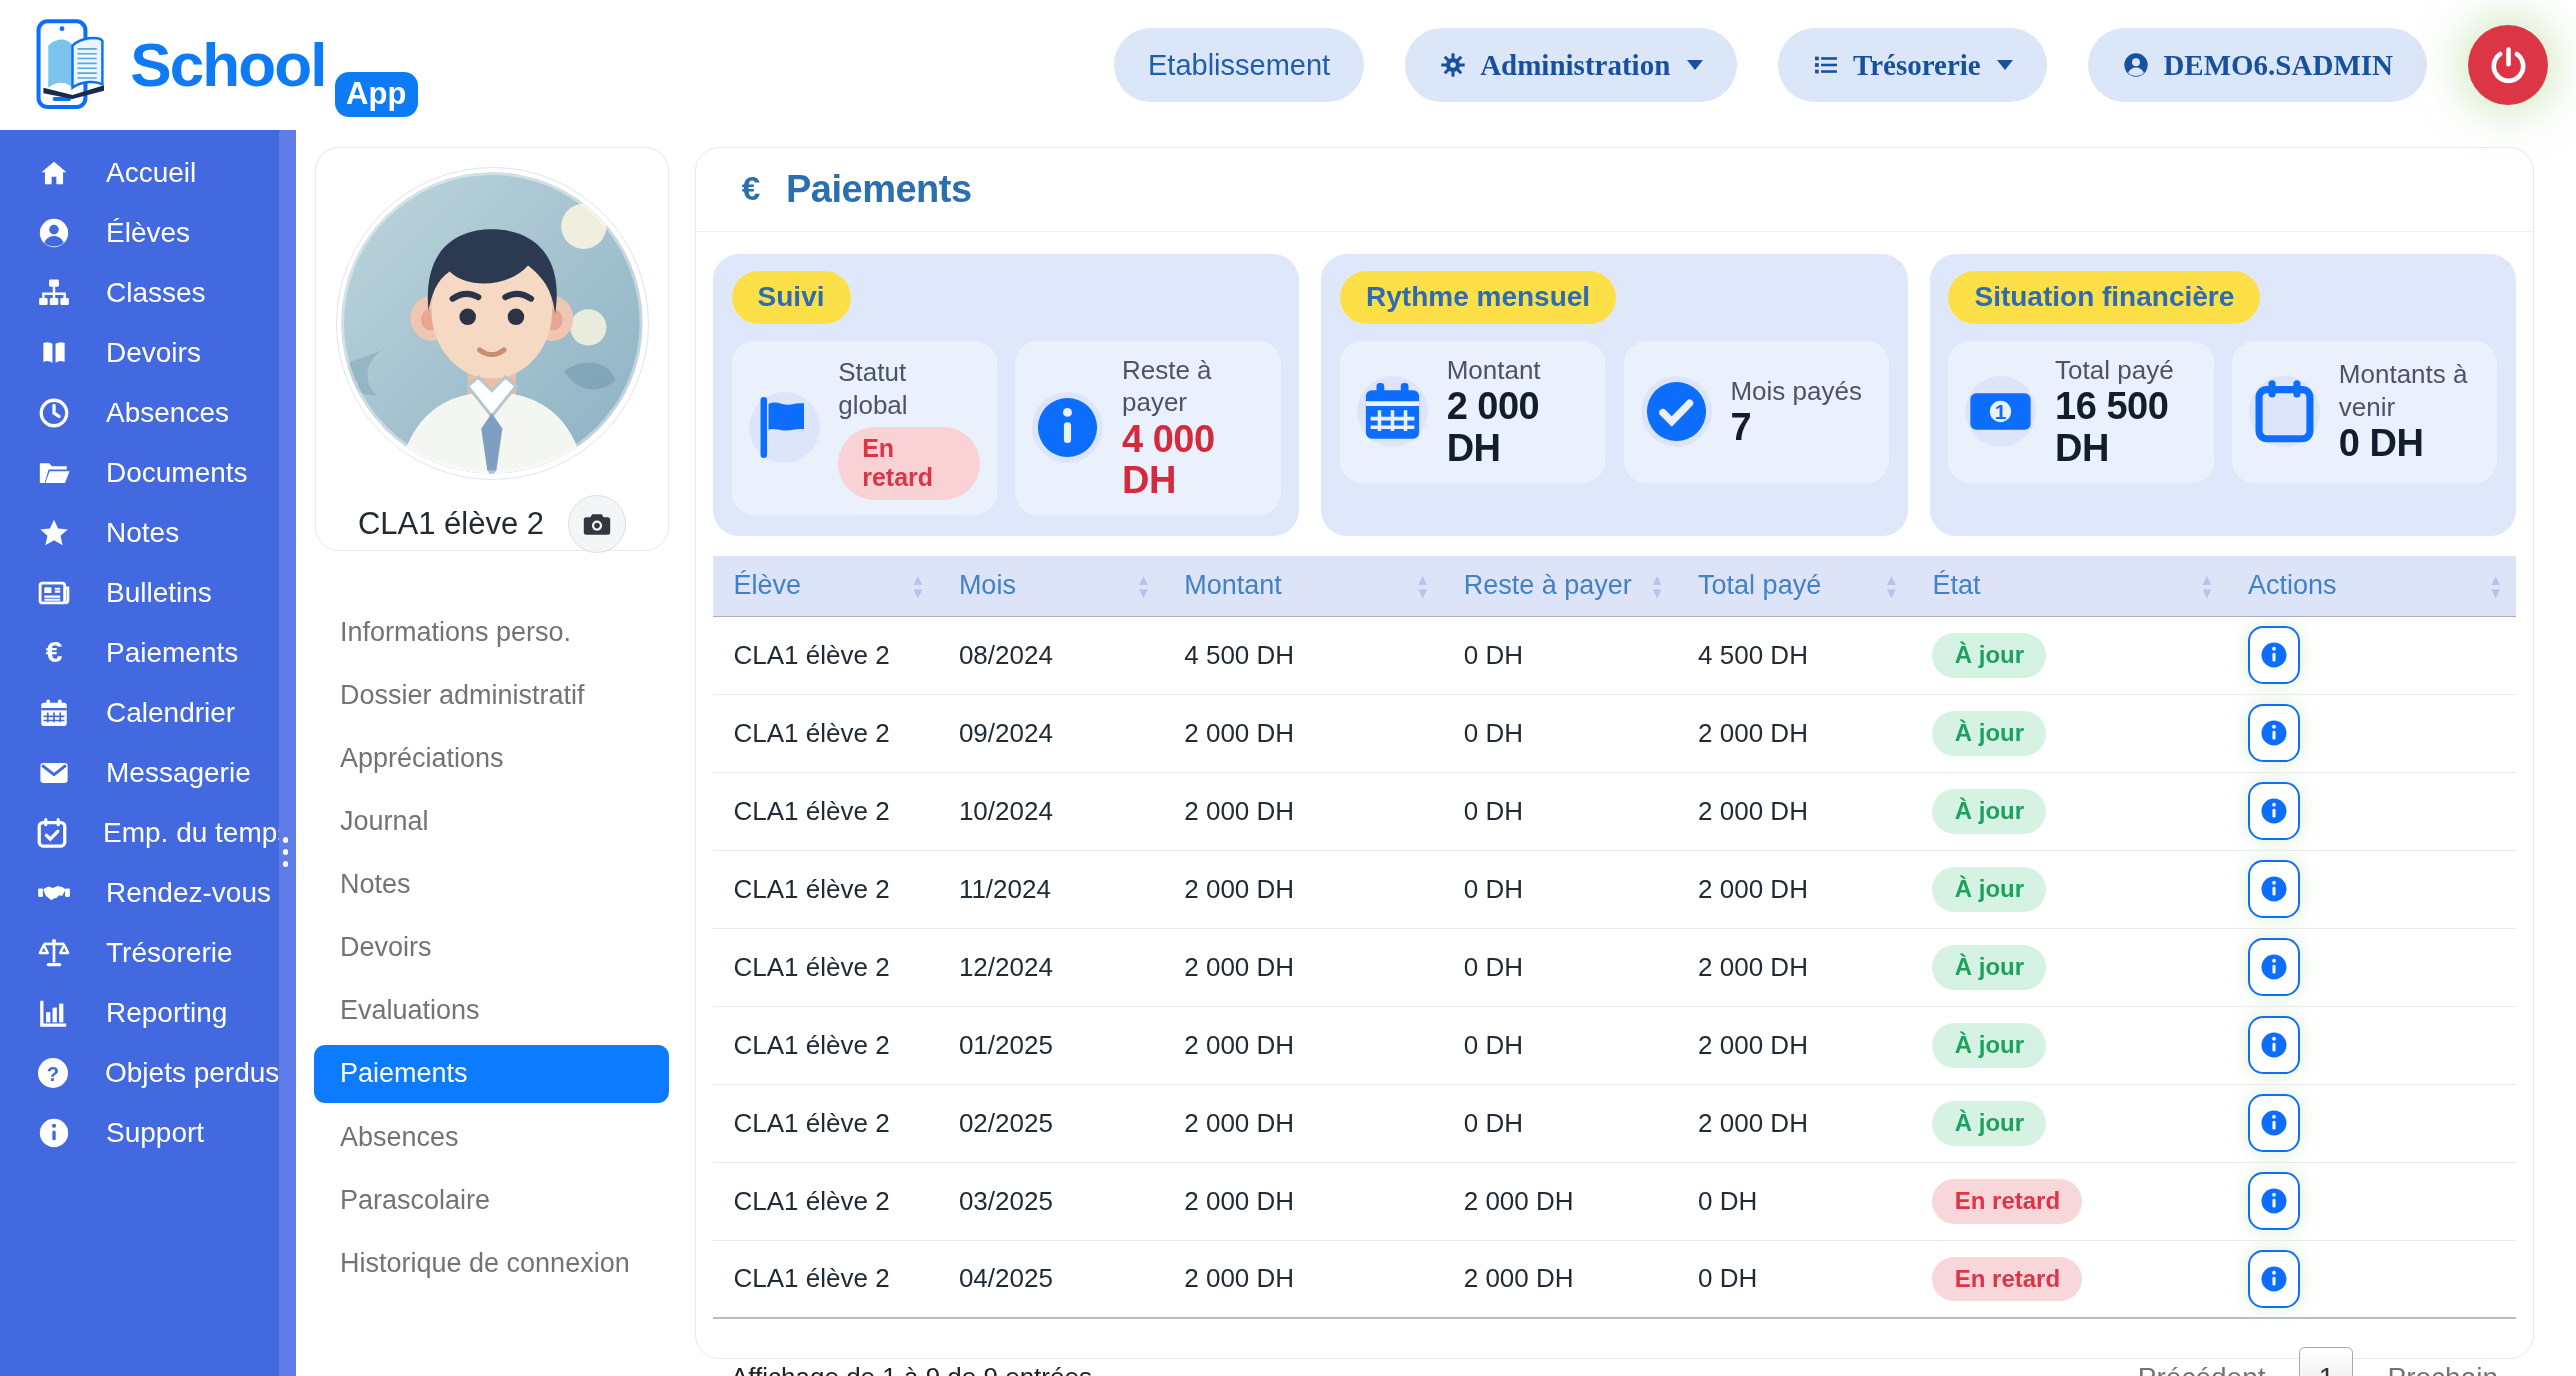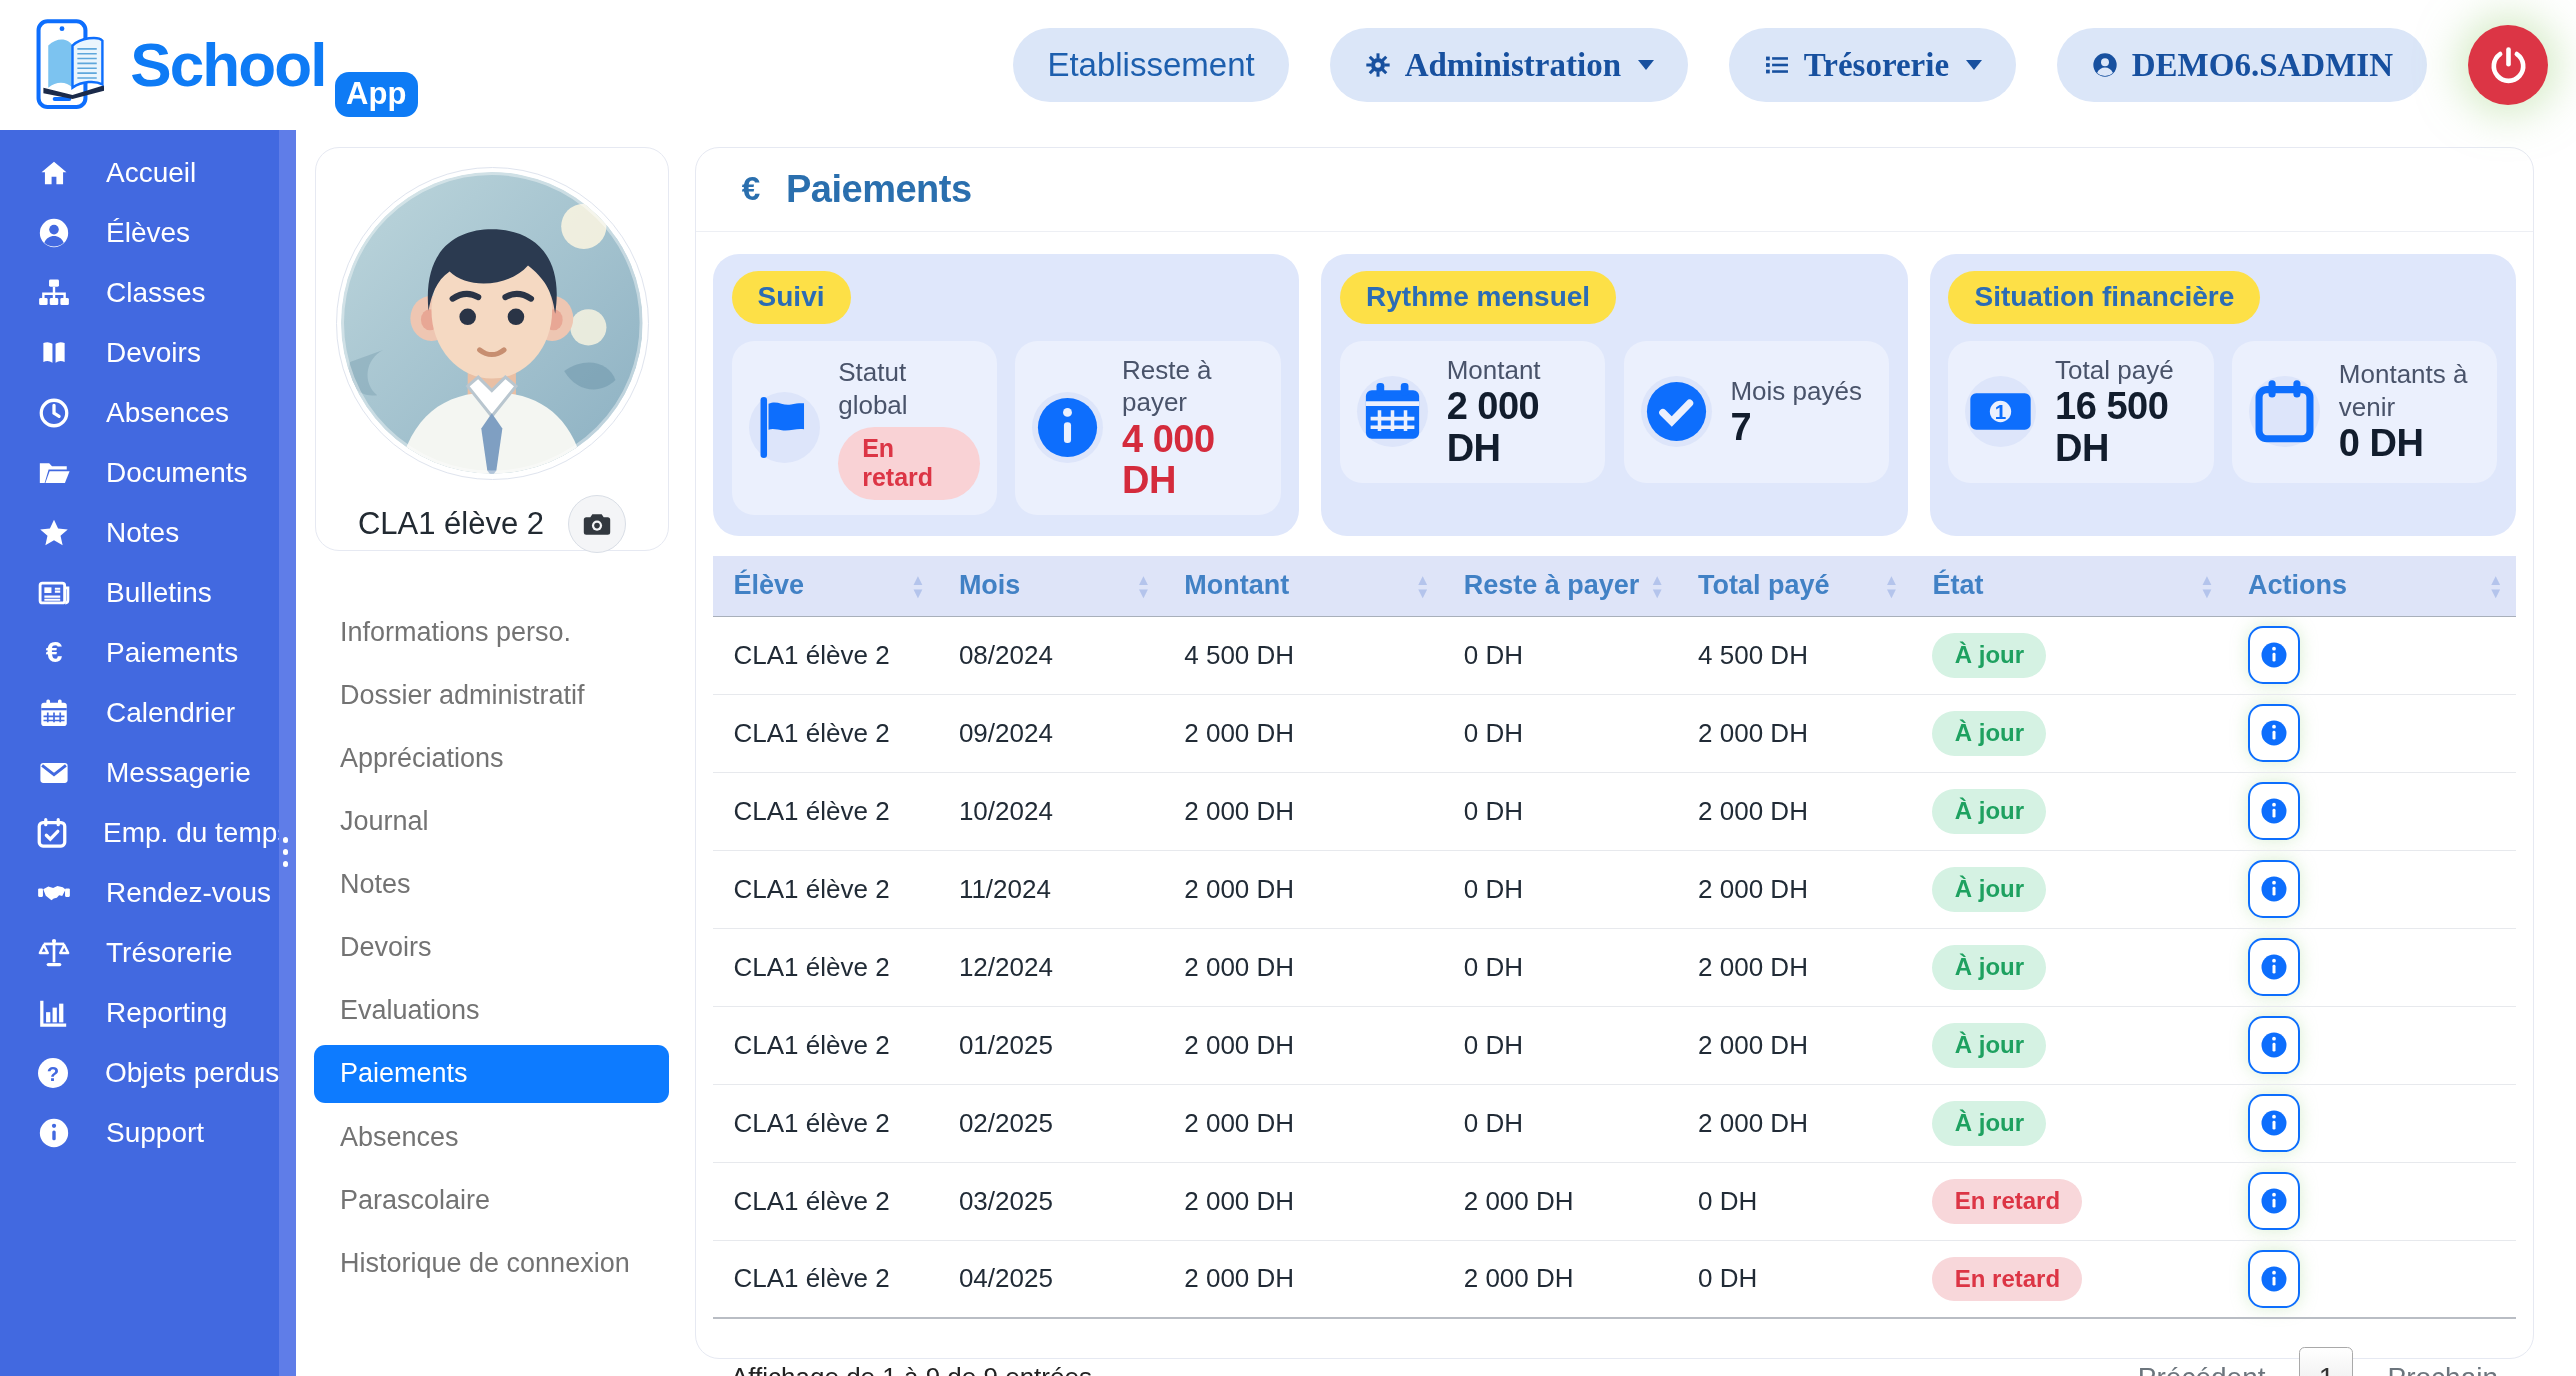--- a/index.html
+++ b/index.html
@@ -24,21 +24,21 @@
     line-height:104px;
   }
   .brand-badge {
     background:#0e7bf5; color:#fff; font-size:31px; font-weight:700;
     padding:4.7px 11.2px; border-radius:14px; margin-top:13px;
   }
   .topnav { margin-left:auto; display:flex; align-items:center; gap:41px; }
   .nav-pill {
     height:74px; border-radius:930px; background:#dbe6f8; color:#1d5fae;
     display:flex; align-items:center; gap:13px; padding:0 34px;
-    font-size:33px; border:none; cursor:pointer; --contrast:#dbe6f8;
+    font-size:29px; border:none; cursor:pointer; --contrast:#dbe6f8;
   }
   .nav-pill.serif { font-family:"Liberation Serif", serif; font-weight:700; color:#17509f; }
   .nav-pill .ic { font-size:28px; }
   .caret {
     width:0; height:0; border-left:8.4px solid transparent; border-right:8.4px solid transparent;
     border-top:10.2px solid currentColor; margin-left:3.7px;
   }
   .power-btn {
     width:80px; height:80px; border-radius:50%; background:#dc3545; color:#fff;
     display:flex; align-items:center; justify-content:center; border:none; cursor:pointer;
@@ -130,21 +130,21 @@
   .stat-value.danger { color:#d42b3c; }
   .badge-danger {
     display:inline-block; margin-top:5.6px; background:#f9d2d5; color:#dc3545;
     font-weight:700; font-size:25px; padding:7.4px 24px; border-radius:930px;
   }
 
   
   .table-wrap { padding:13px 17px 0; flex:none; }
   table { width:100%; border-collapse:collapse; table-layout:fixed; }
   th {
-    background:#dee4f8; color:#4181c5; font-weight:700; font-size:27px;
+    background:#dee4f8; color:#4181c5; font-weight:400; font-size:27px;
     height:60px; text-align:left; padding-left:20.5px; position:relative;
     border-bottom:1.9px solid #a8afba; cursor:pointer;
   }
   th:nth-child(1){width:12.5%} th:nth-child(2){width:12.5%} th:nth-child(3){width:15.5%}
   th:nth-child(4){width:13%}  th:nth-child(5){width:13%}  th:nth-child(6){width:17.5%}
   th:nth-child(7){width:16%}
   .sort {
     position:absolute; right:13px; top:50%; transform:translateY(-50%);
     display:flex; flex-direction:column; color:#b4c4ec; font-size:15px; line-height:13px;
   }

